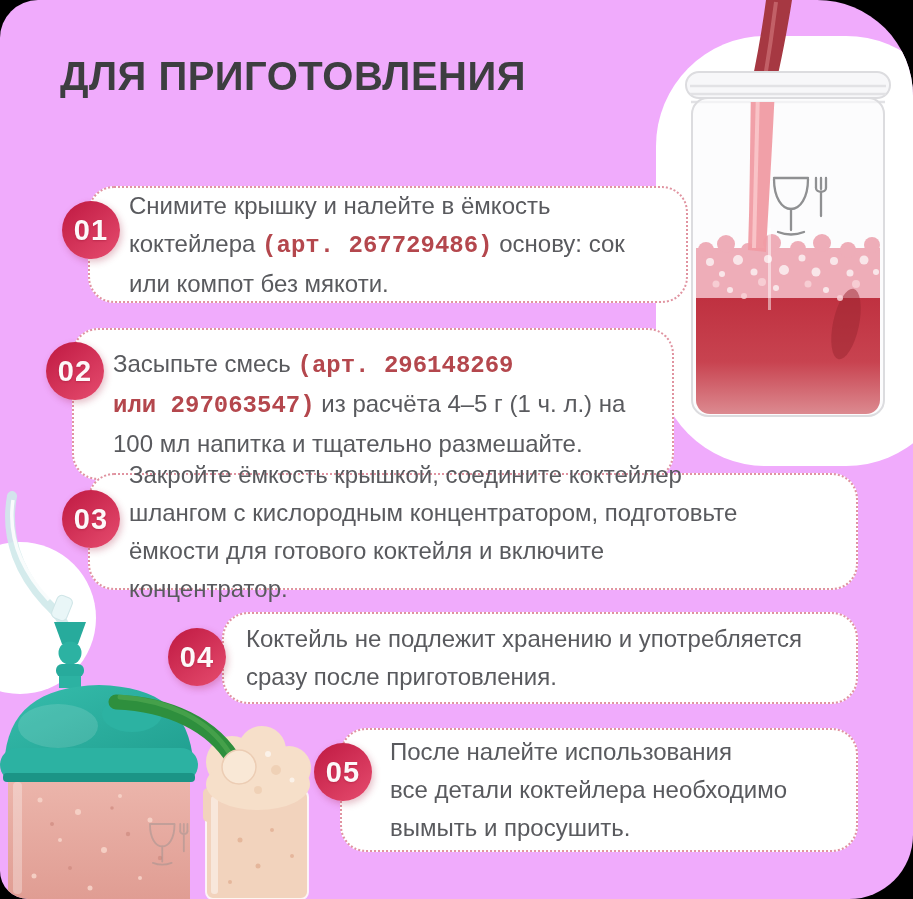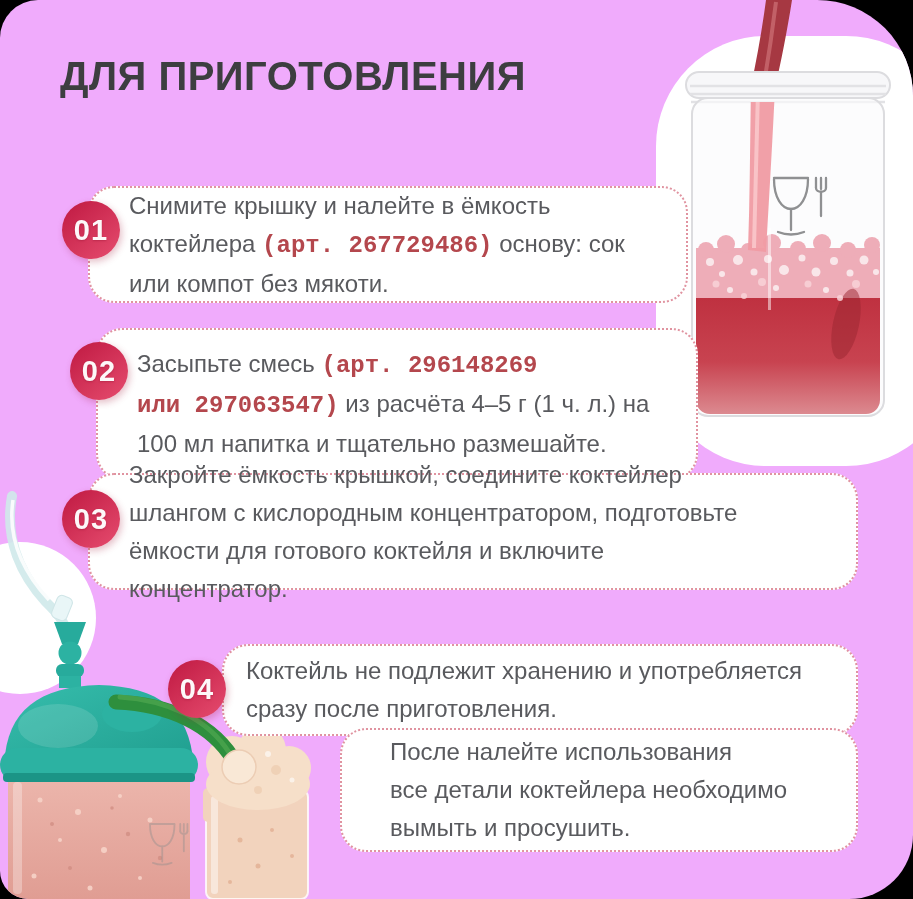--- a/index.html
+++ b/index.html
@@ -25,26 +25,26 @@
     background:linear-gradient(140deg,#c31e46 10%,#e2476a 90%);
     color:rgba(255,255,255,.97);font-weight:bold;font-size:29px;
     display:flex;align-items:center;justify-content:center;
     letter-spacing:1px;box-shadow:2px 3px 7px rgba(160,30,60,.28);
     text-shadow:0 1px 2px rgba(140,15,45,.35);
   }
   .step-text{margin:0;font-size:24px;line-height:38px;color:#595a5e;}
   .accent{color:#b4474d;font-weight:bold;font-family:Liberation Mono, monospace;}
   #card1{left:88px;top:186px;width:600px;height:117px;padding:0 18px 0 39px;justify-content:flex-end;}
   #card1 .badge{left:-28px;top:13px;}
-  #card2{left:96px;top:328px;width:602px;height:152px;padding:0 14px 0 39px;}
+  #card2{left:72px;top:328px;width:602px;height:152px;padding:0 14px 0 39px;}
   #card2 .badge{left:-28px;top:12px;}
   #card3{left:88px;top:473px;width:770px;height:117px;padding:0 20px 0 39px;}
   #card3 .badge{left:-28px;top:15px;}
   #card3 .step-text{max-width:628px;}
-  #card4{left:222px;top:612px;width:636px;height:92px;padding:0 14px 0 22px;margin-top:32px;}
+  #card4{left:222px;top:612px;width:636px;height:92px;padding:0 14px 0 22px;}
   #card4 .badge{left:-56px;top:14px;}
   #card5{left:340px;top:728px;width:518px;height:124px;padding:0 14px 0 48px;}
   #card5 .badge{left:-28px;top:13px;}
   .jar-svg{position:absolute;right:0;top:0;z-index:1;}
   .maker-svg{position:absolute;left:0;top:490px;z-index:1;}
 </style>
 </head>
 <body>
 
 <div class="poster">
@@ -261,20 +261,21 @@
     <div class="badge">03</div>
     <p class="step-text">Закройте ёмкость крышкой, соедините коктейлер шлангом с кислородным концентратором, подготовьте ёмкости для готового коктейля и включите концентратор.</p>
   </div>
 
   <div class="card" id="card4">
     <div class="badge">04</div>
     <p class="step-text">Коктейль не подлежит хранению и употребляется сразу после приготовления.</p>
   </div>
 
   <div class="card" id="card5">
+    <div class="badge">05</div>
     <p class="step-text">
       <span>После налейте использования</span><br>
       <span>все детали коктейлера необходимо</span><br>
       <span>вымыть и просушить.</span>
     </p>
   </div>
 
 </div>
 
 </body></html>

